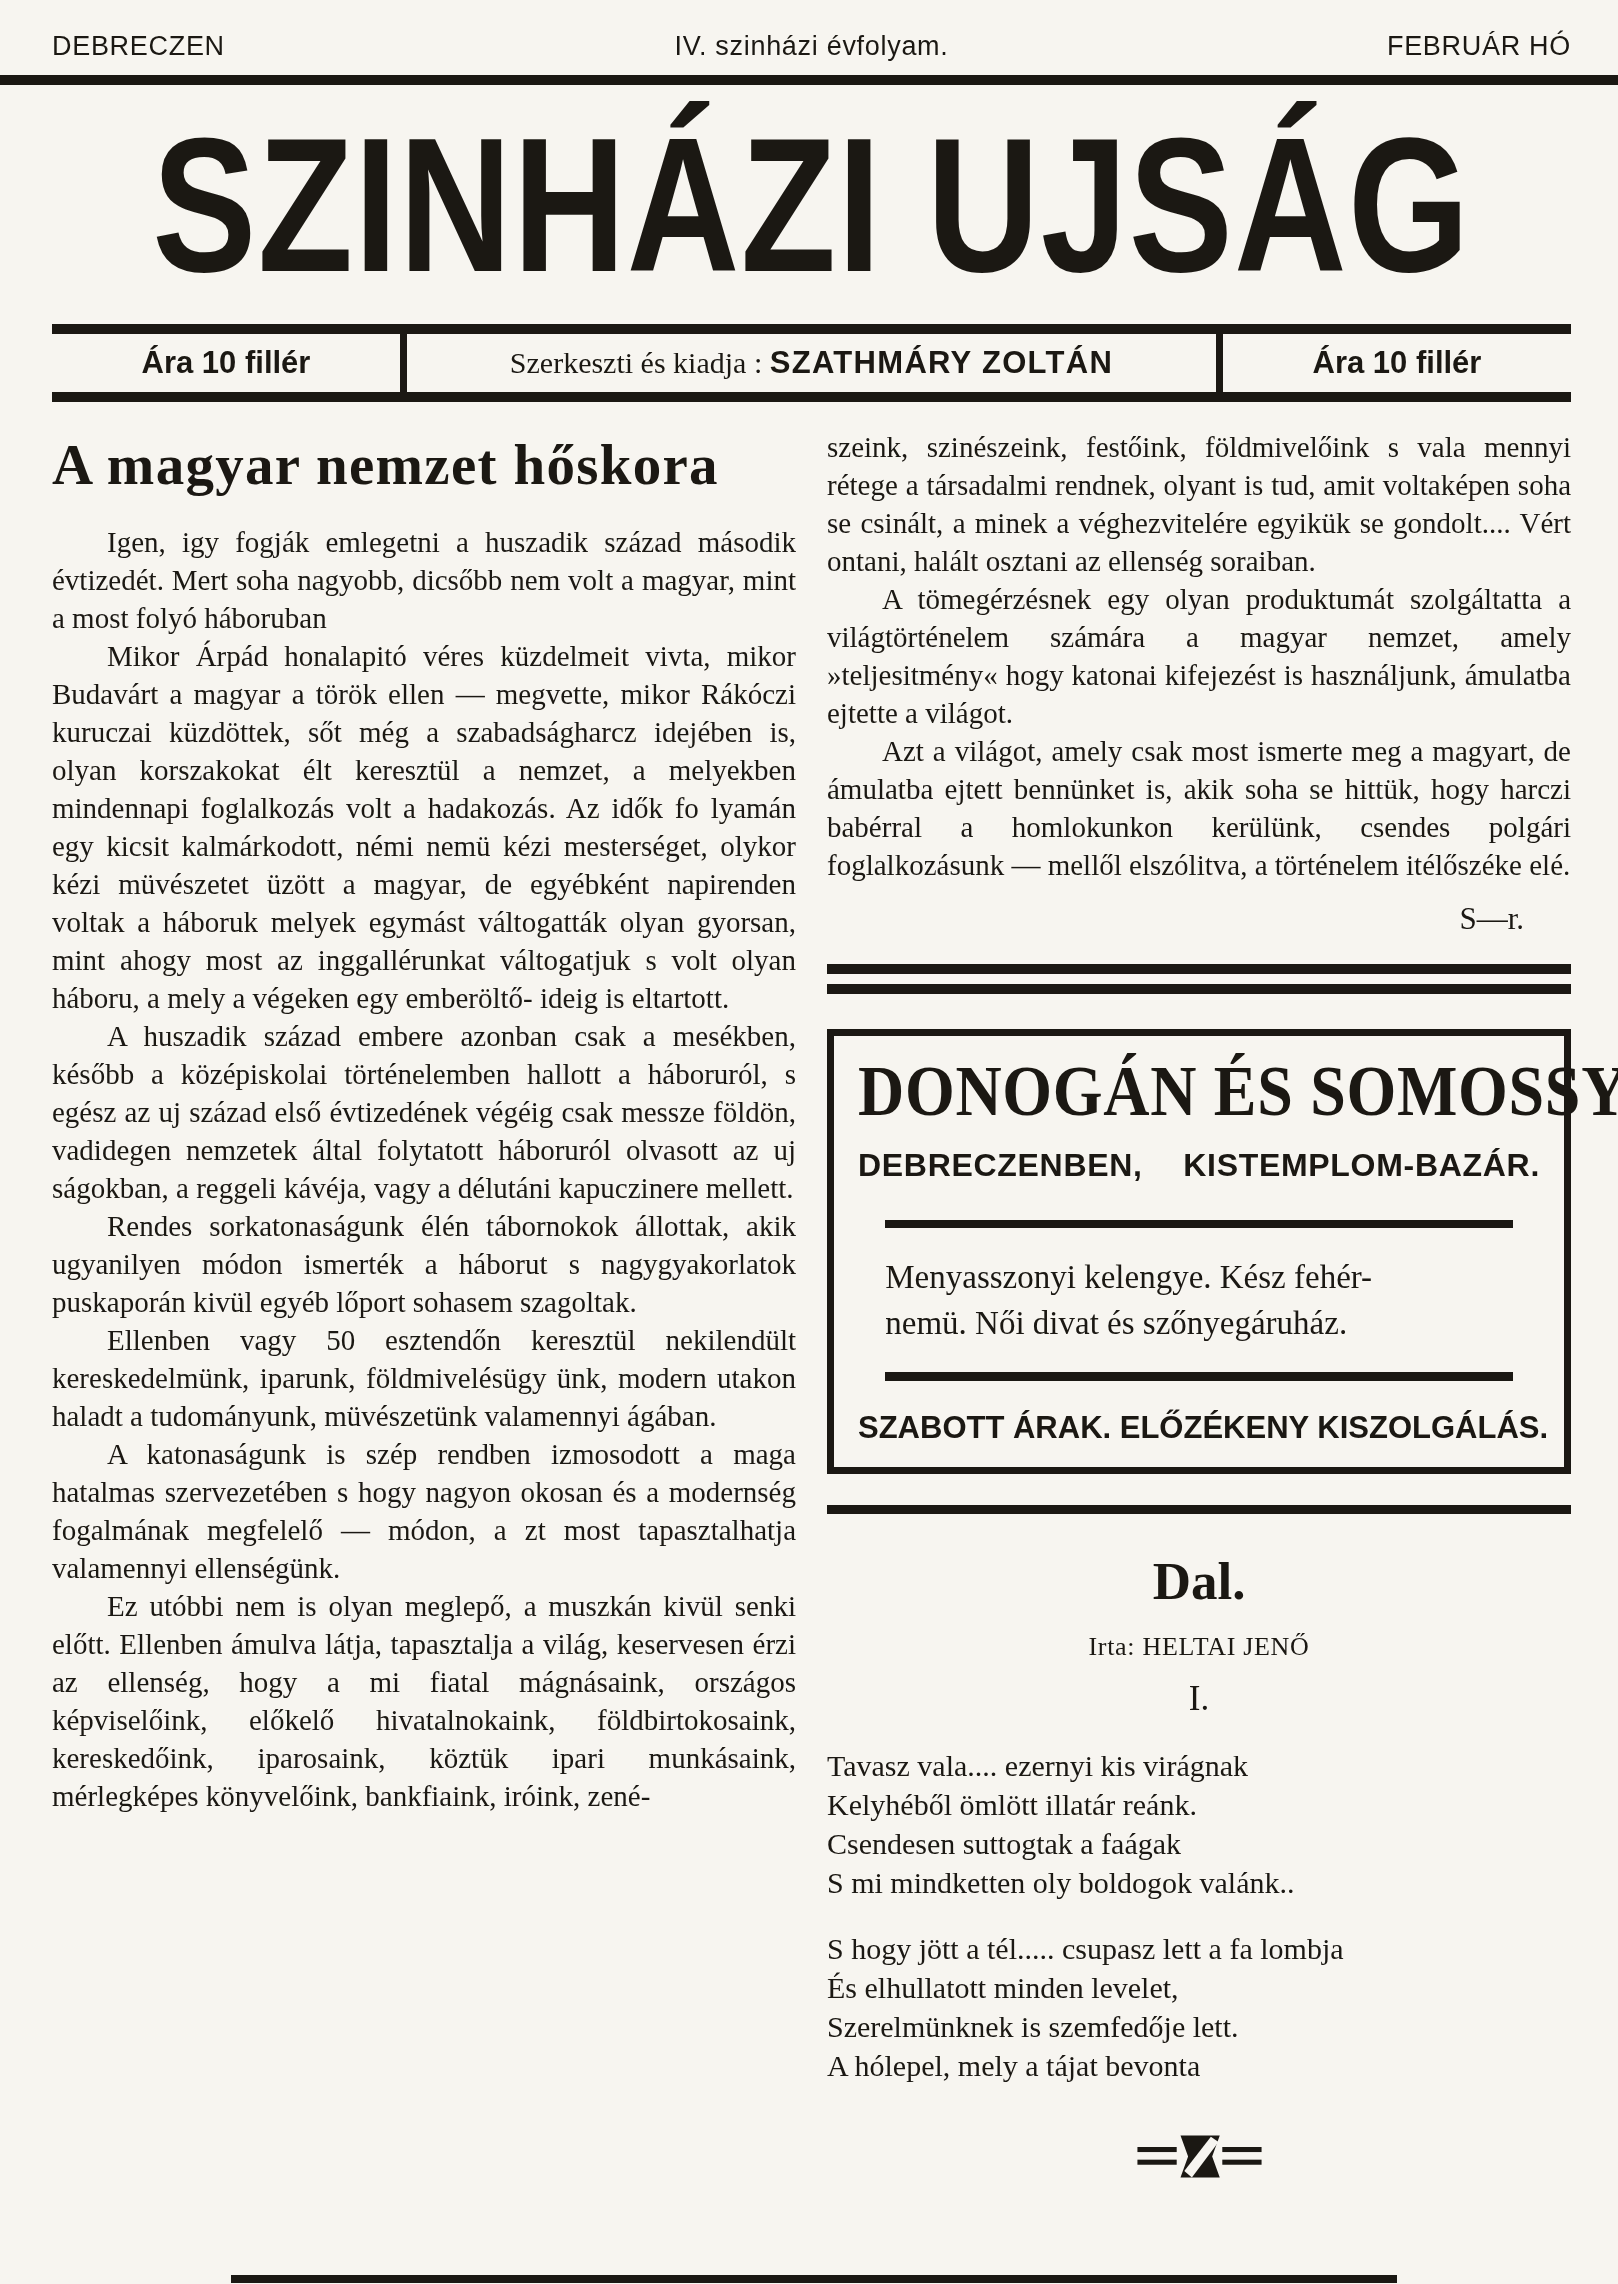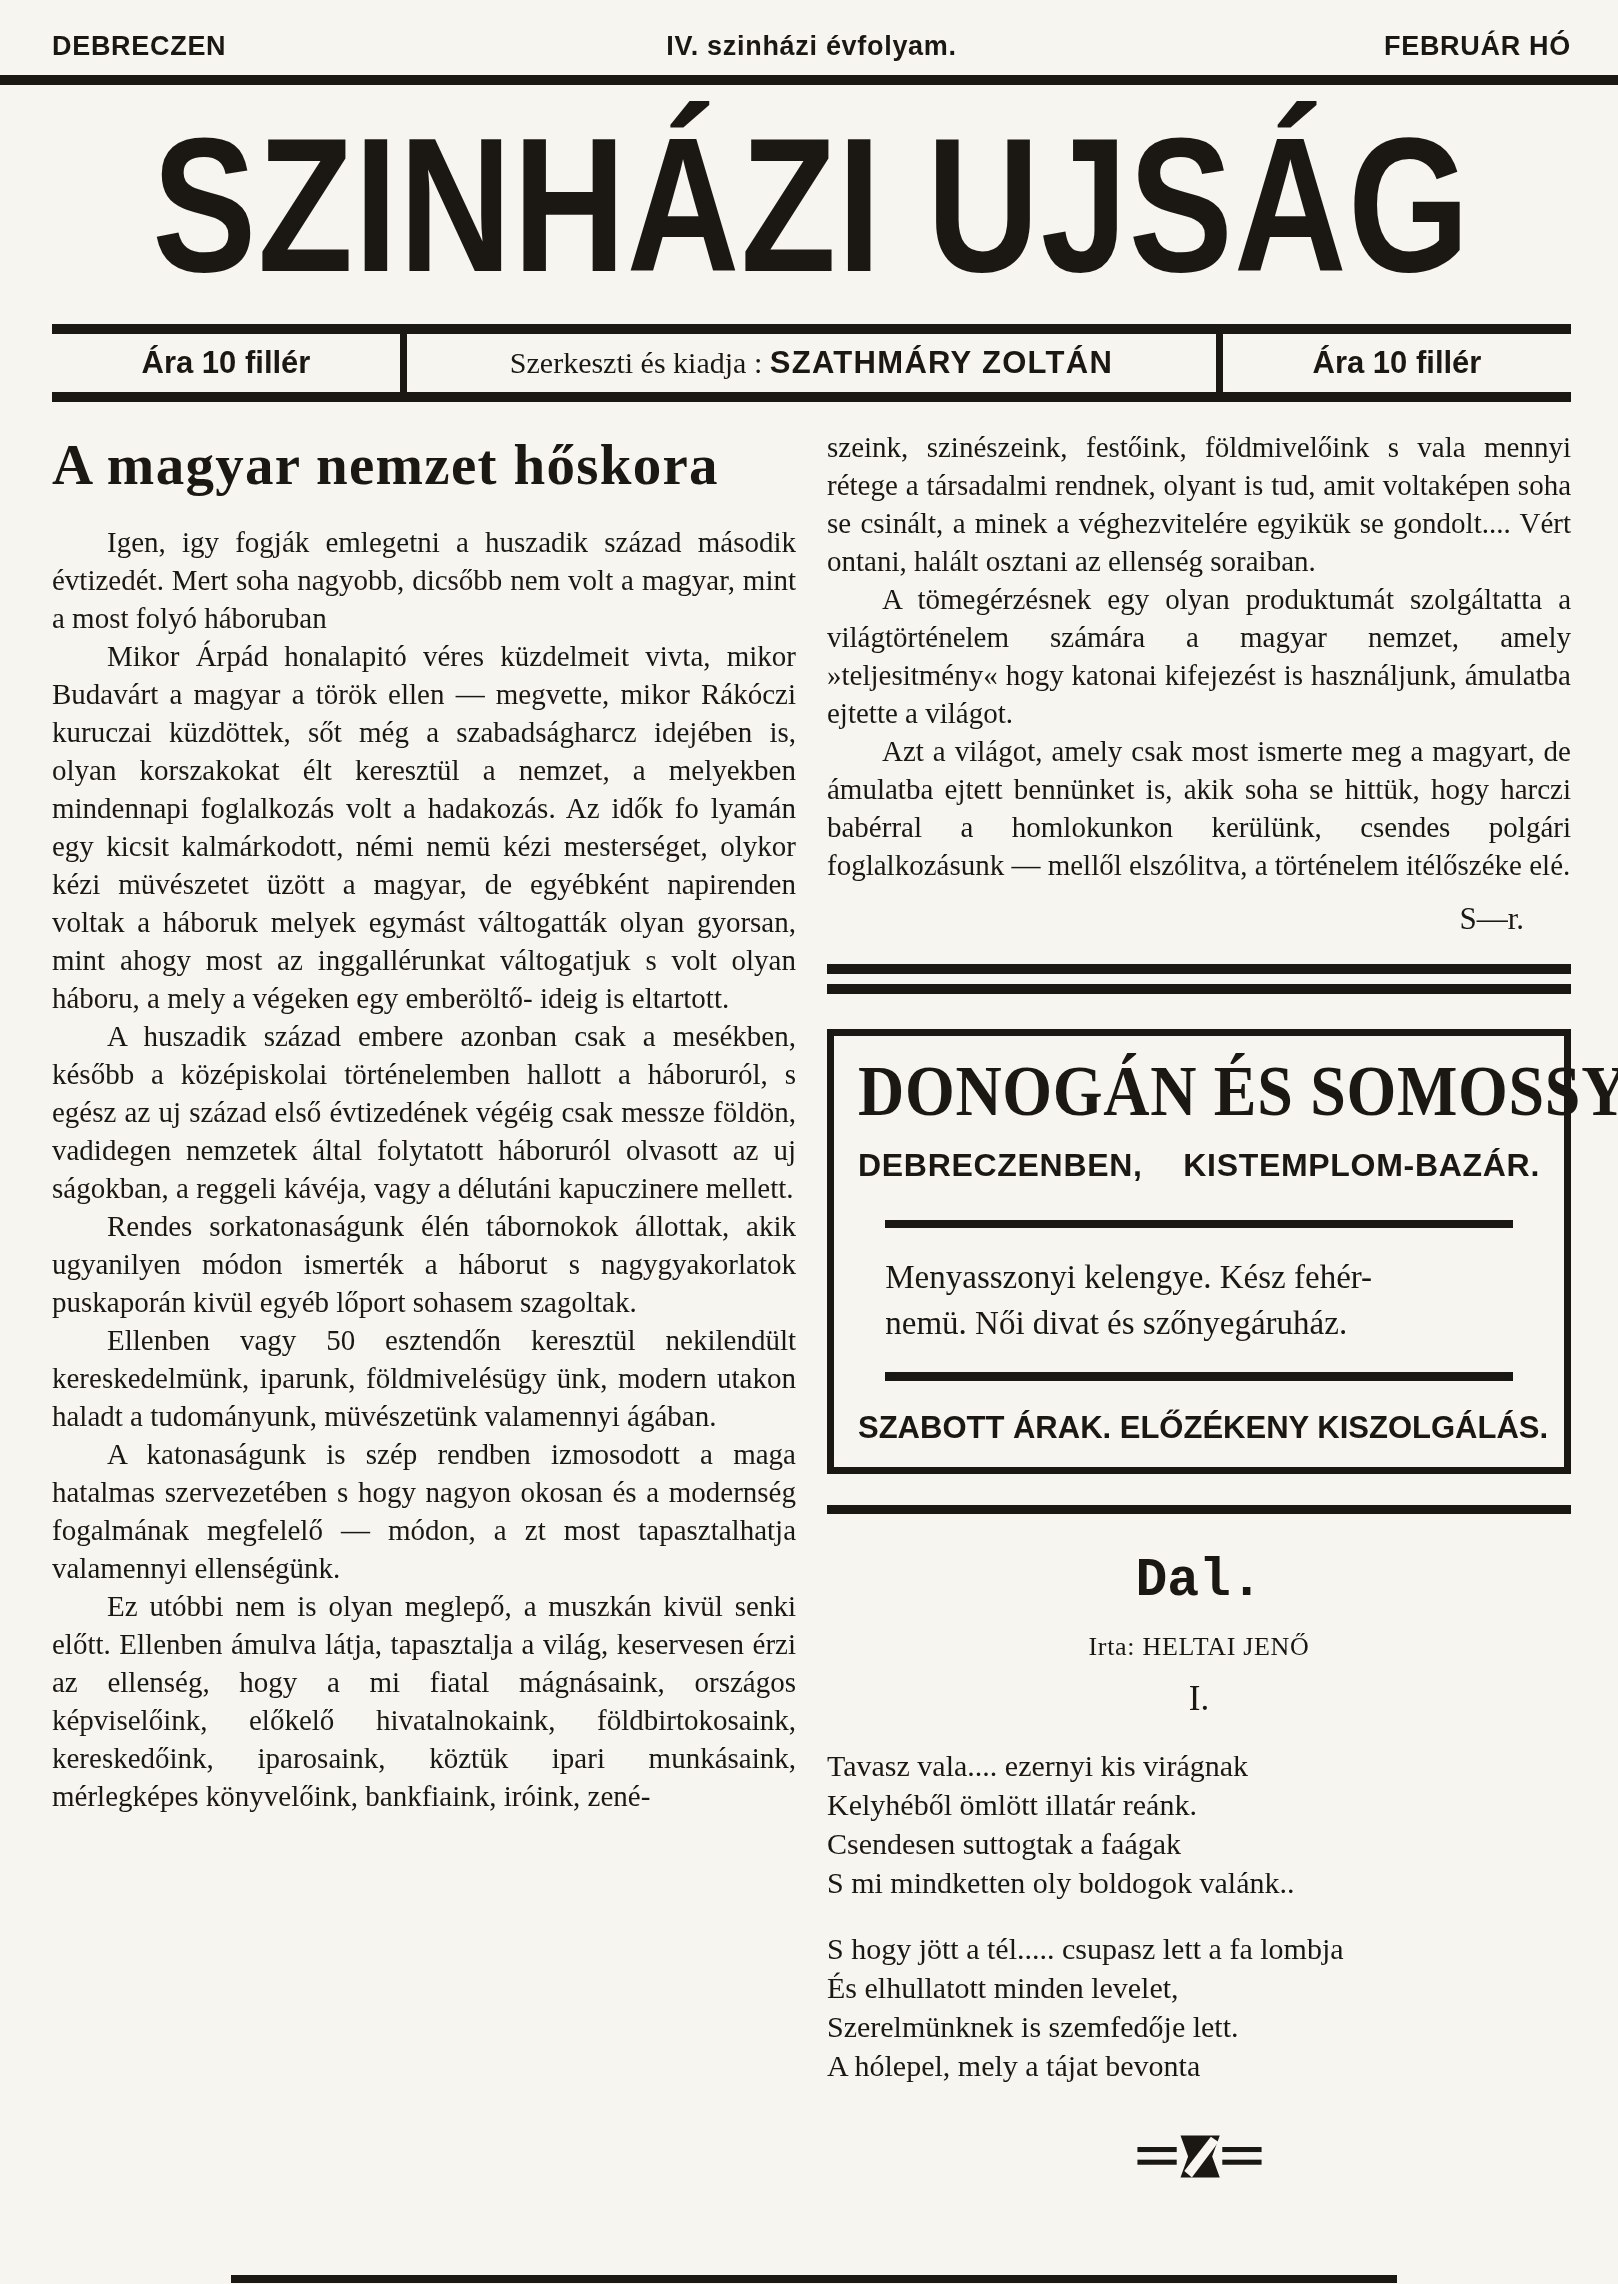--- a/index.html
+++ b/index.html
@@ -13,21 +13,21 @@
     width:1619px;height:2284px;
     background:var(--paper);
     color:var(--ink);
     overflow:hidden;
     font-family:"Liberation Serif",serif;
     padding:31px 48px 0 52px;
   }
   
   .top-row{
     display:grid;grid-template-columns:1fr auto 1fr;align-items:end;
-    font-family:"Liberation Sans",sans-serif;font-weight:700;
+    font-family:"Liberation Sans",sans-serif;font-weight:400;
     font-size:27px;letter-spacing:0.7px;
   }
   .top-left{justify-self:start;}
   .top-center{justify-self:center;}
   .top-right{justify-self:end;}
   .top-rule{height:10px;background:var(--ink);margin:13.4px -48px 0 -52px;}
   
   .masthead{
     text-align:center;white-space:nowrap;
     font-family:"Liberation Sans",sans-serif;font-weight:700;
@@ -88,21 +88,21 @@
   .ad-rule{height:8.7px;background:var(--ink);width:92%;margin:36px auto 27px;}
   .ad-rule.lower{margin:25.4px auto 29px;}
   .ad-body{font-size:33px;line-height:1.38;width:92%;margin:0 auto;text-align:left;}
   .ad-footer{
     font-family:"Liberation Sans",sans-serif;font-weight:700;
     font-size:31px;white-space:nowrap;
   }
   .col-rule{height:8.7px;background:var(--ink);margin-top:31px;}
   
   .poem{text-align:center;margin-top:37px;}
-  .poem-title{font-size:53px;font-weight:700;margin:0;font-family:Liberation Mono, monospace;}
+  .poem-title{font-size:53px;font-weight:700;margin:0;}
   .poem-byline{font-size:26px;margin-top:21.4px;letter-spacing:0.7px;}
   .poem-section{font-size:35px;margin-top:17.4px;}
   .stanza{text-align:left;font-size:30px;line-height:1.3;margin-top:27px;}
   .stanza div{white-space:nowrap;}
   .ornament{display:flex;justify-content:center;margin-top:43px;color:var(--ink);}
   
   .bottom-bar{
     position:absolute;bottom:1.3px;left:231px;width:1166px;height:7.4px;
     background:var(--ink);
   }

